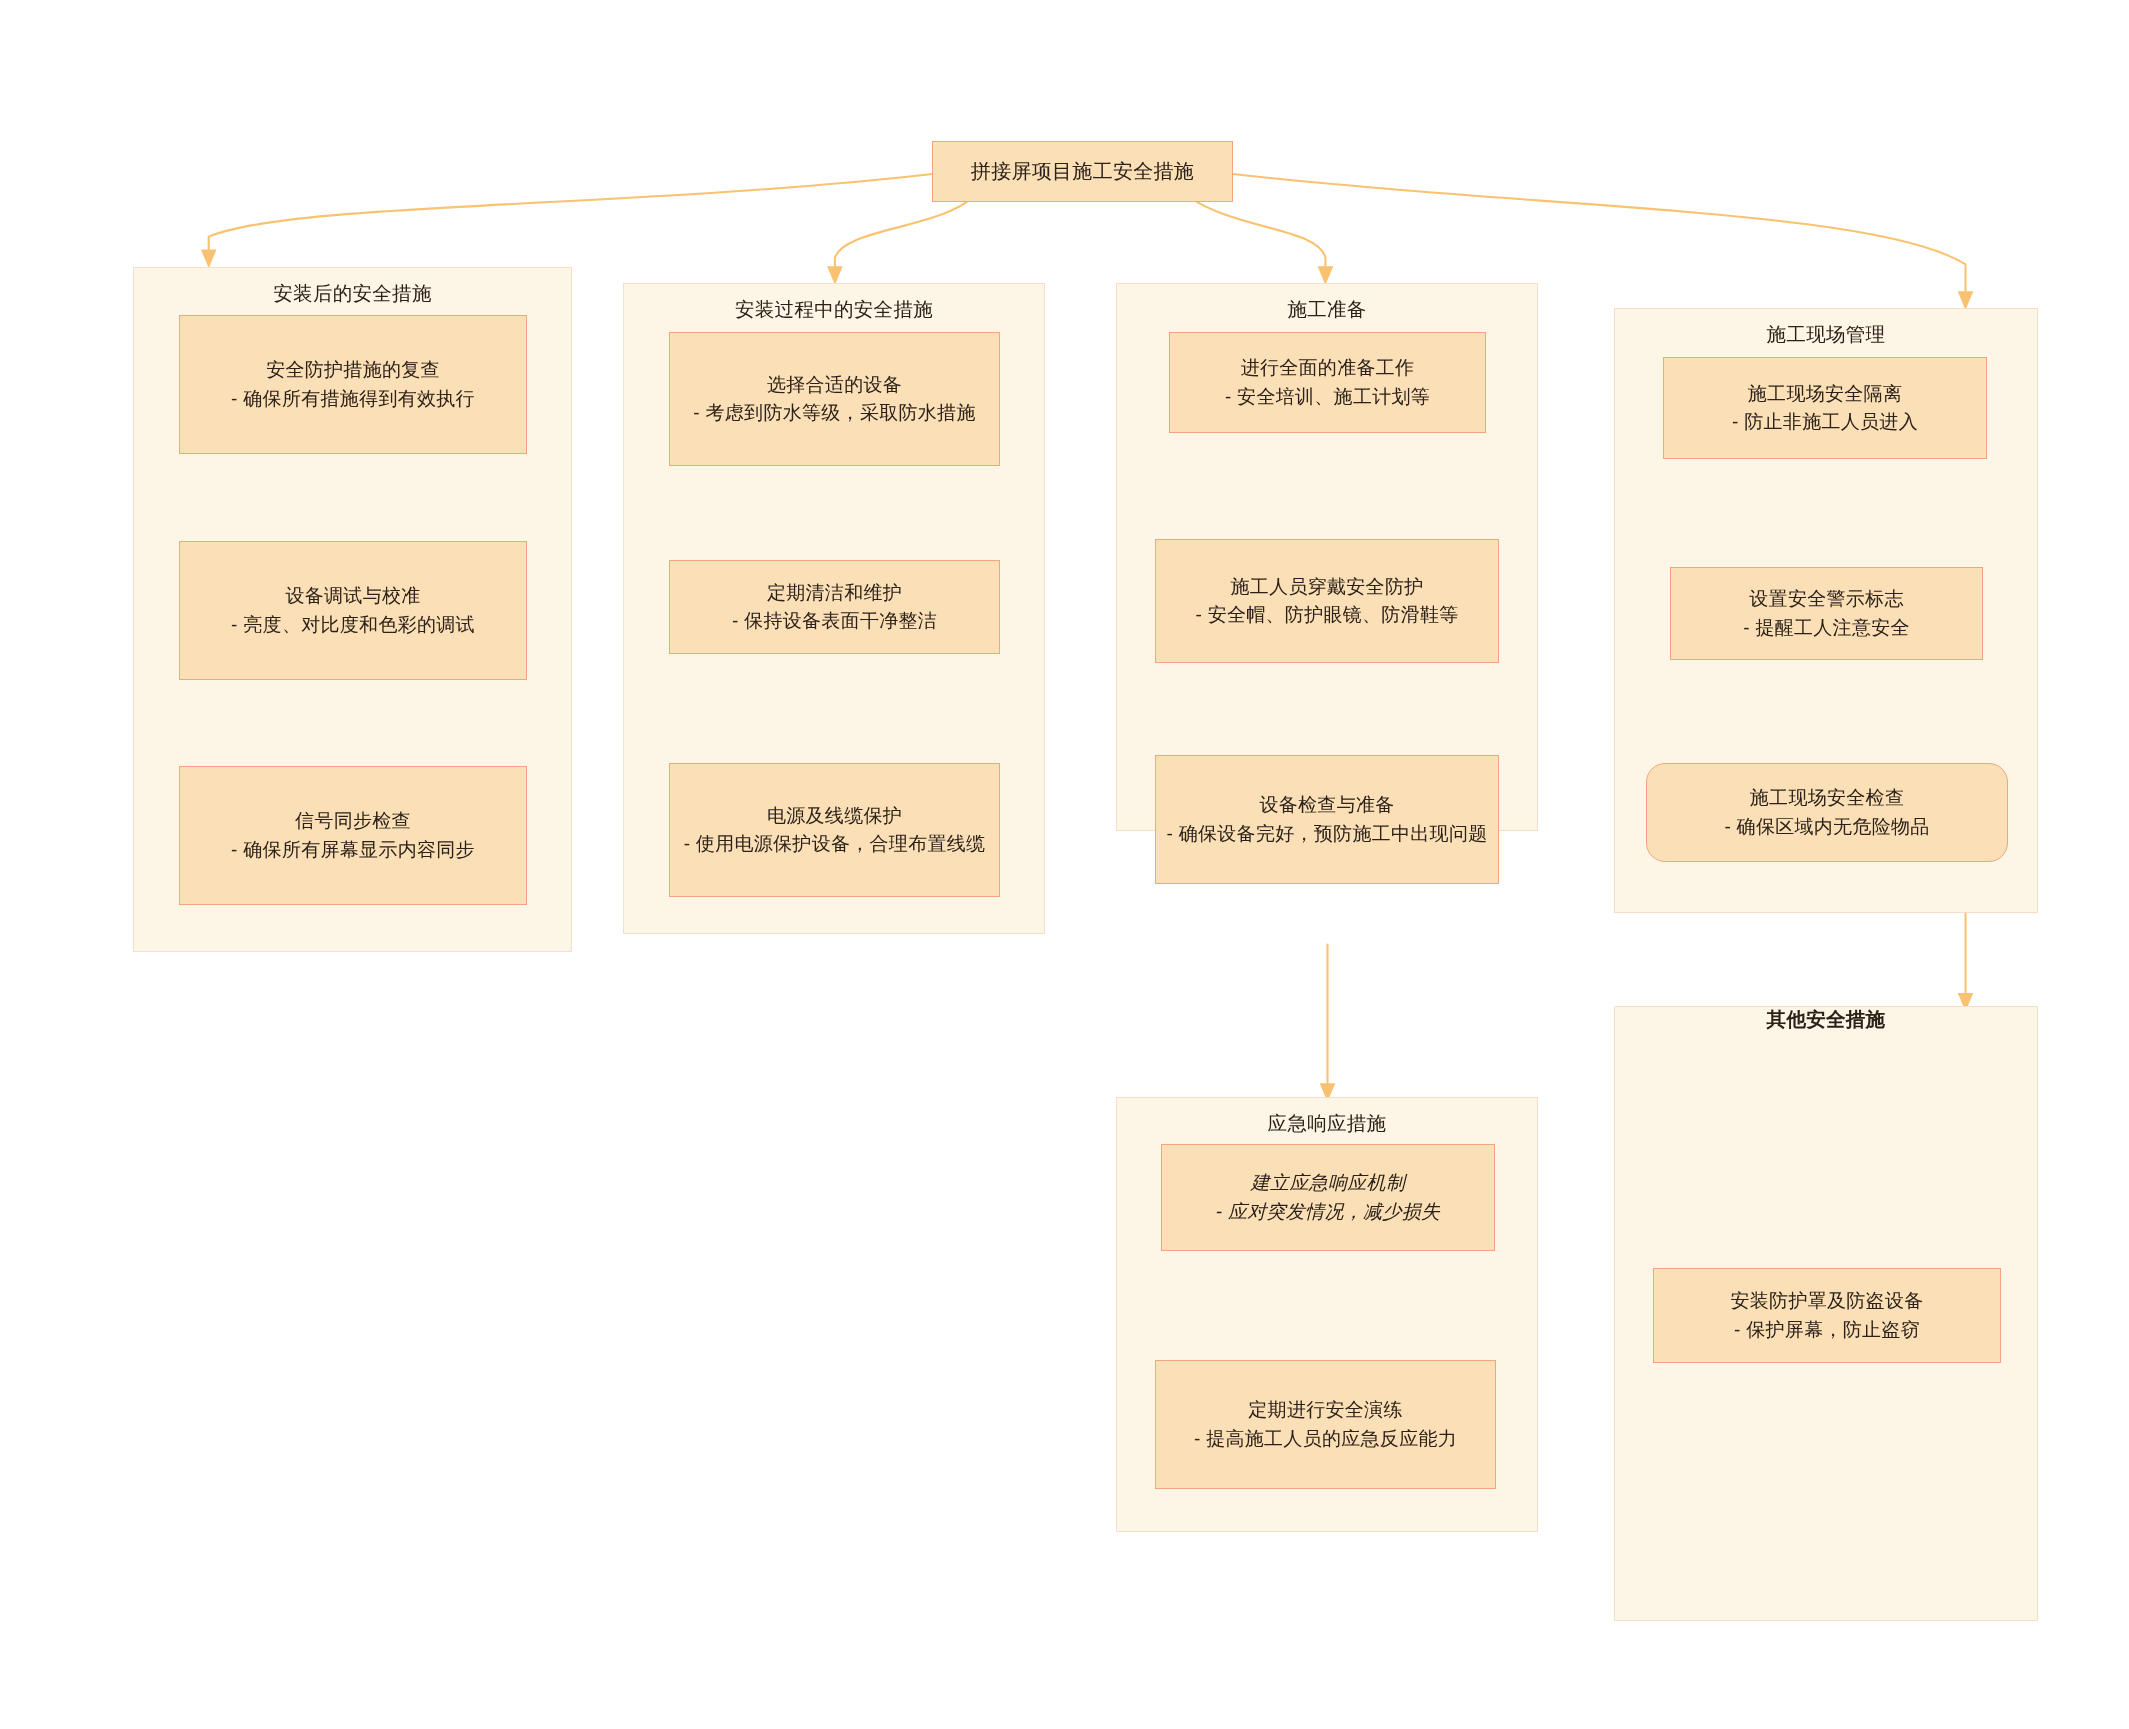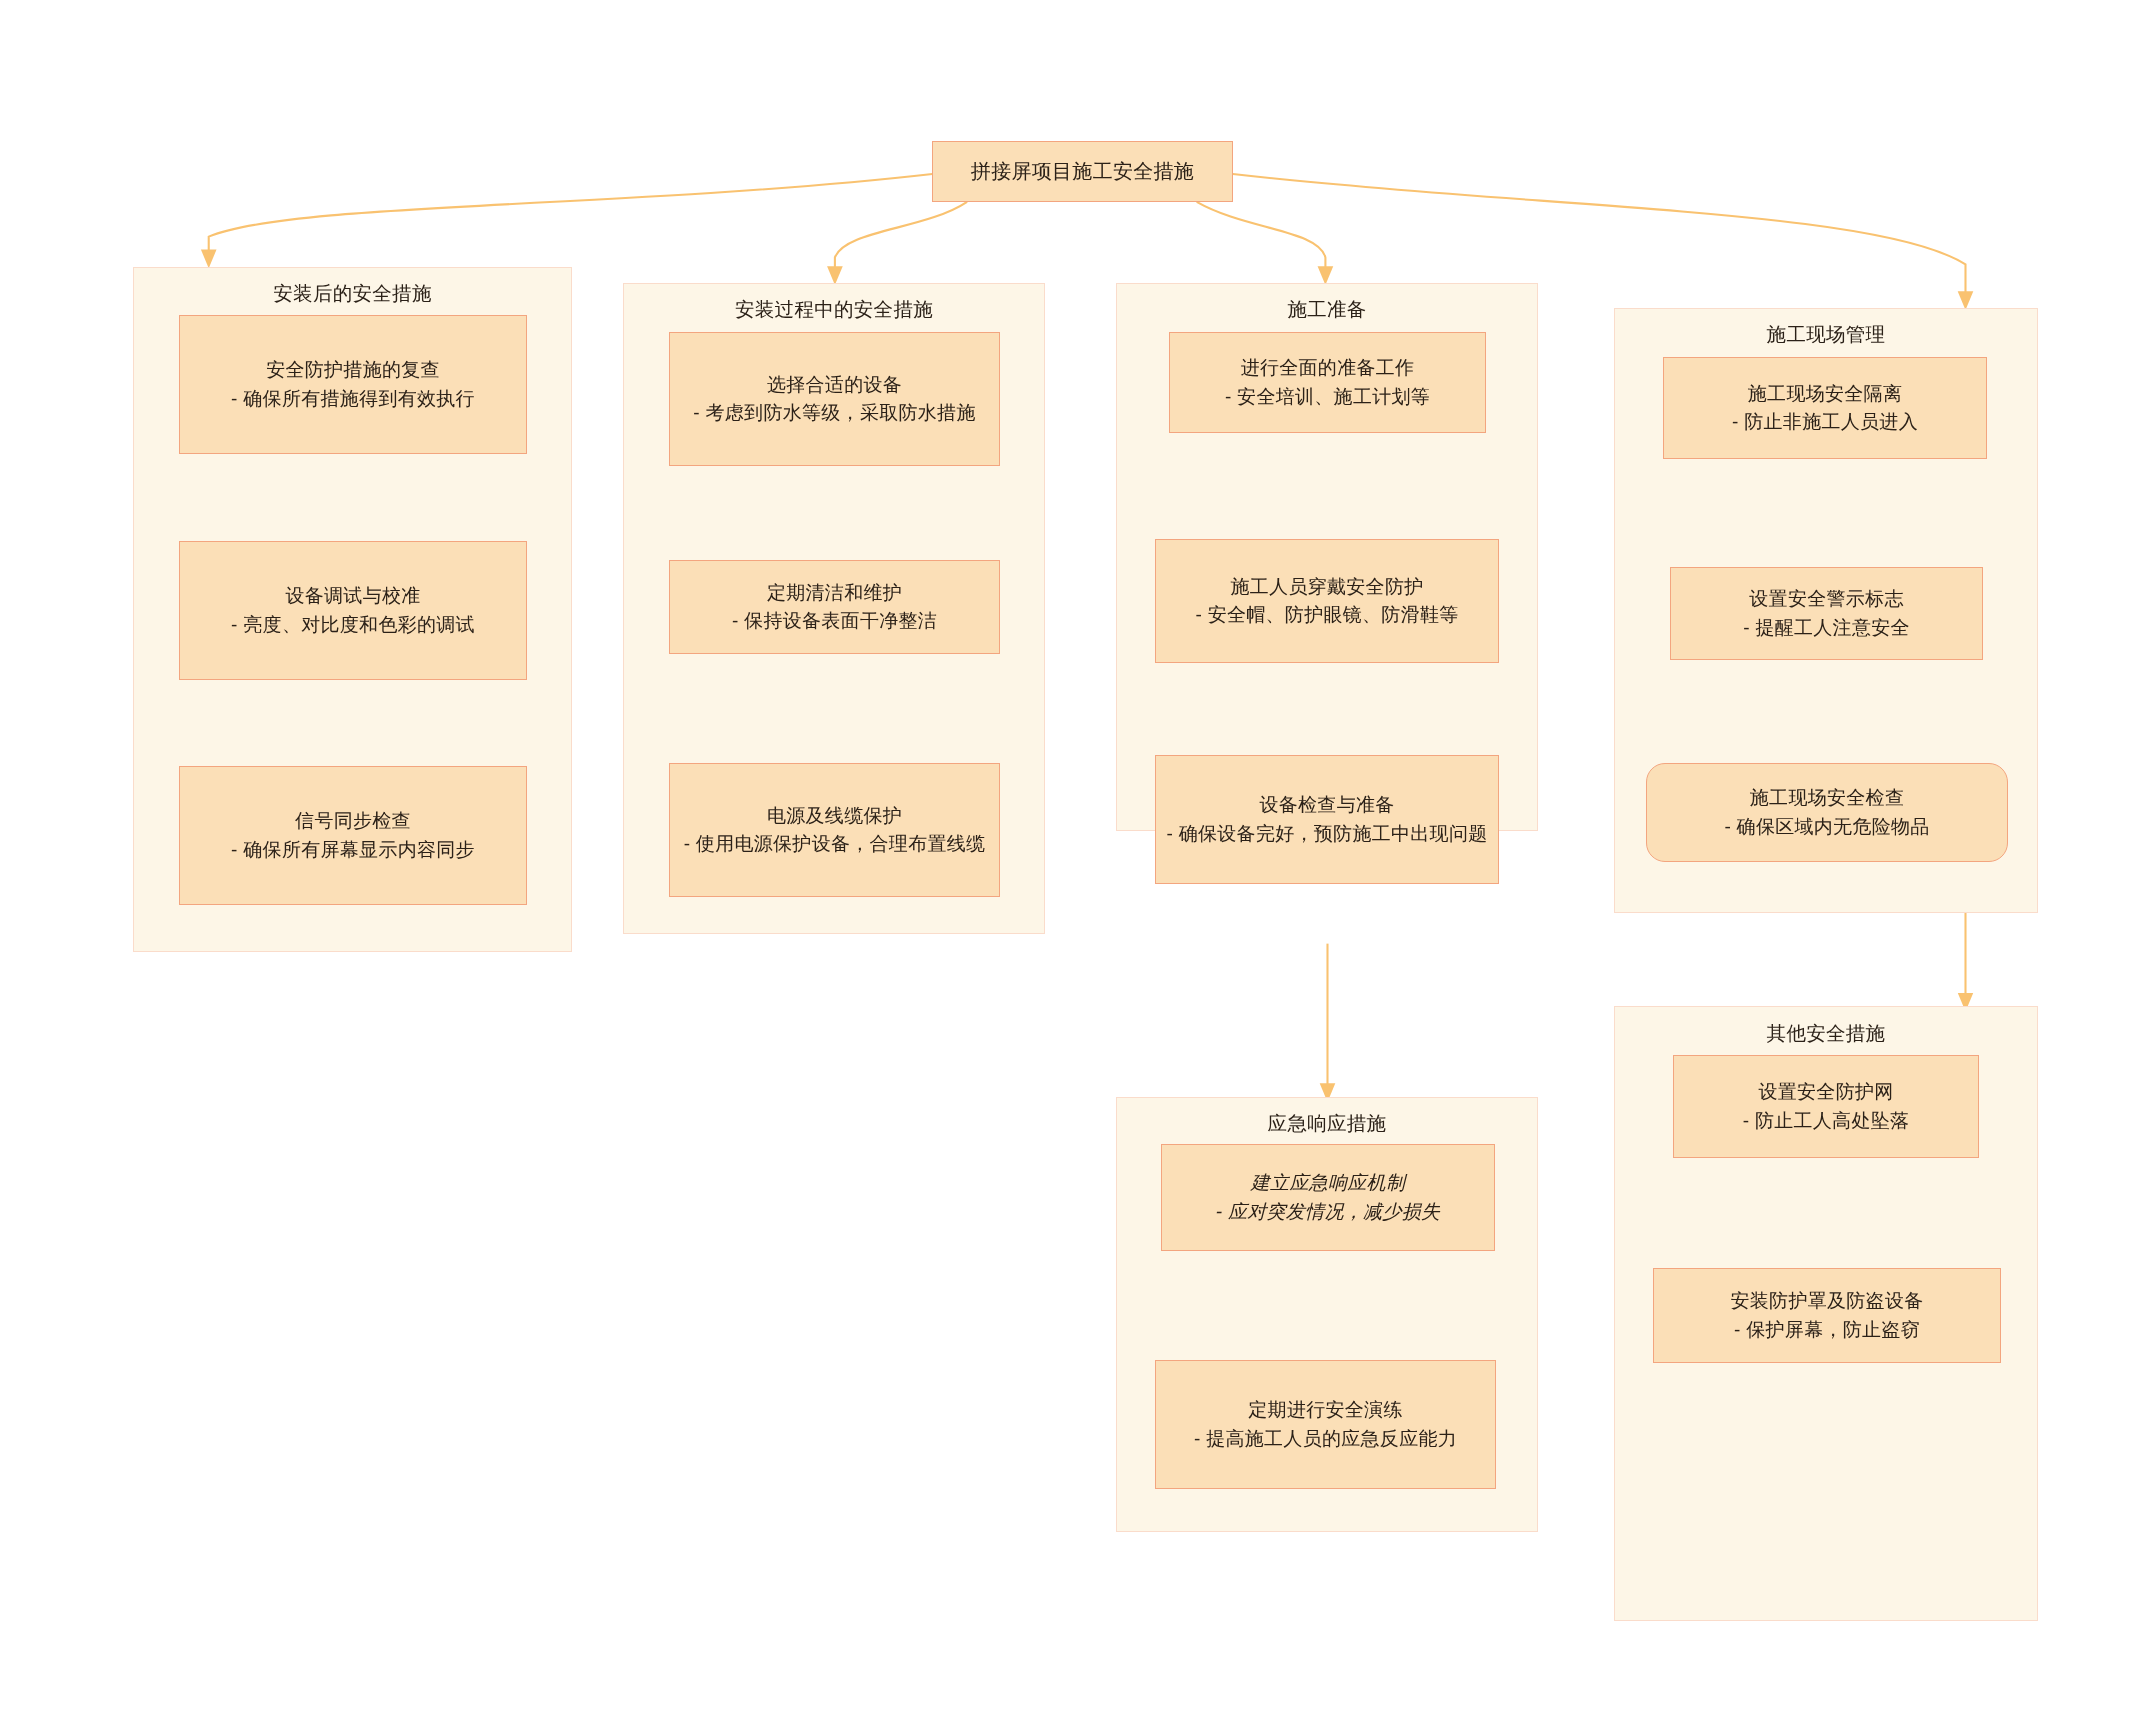--- a/index.html
+++ b/index.html
@@ -203,25 +203,21 @@
   <div class="node" style="left:1161px; top:1144px; width:334px; height:107px;font-style:italic;">
     <div class="node-title">建立应急响应机制</div>
     <div class="node-desc">- 应对突发情况，减少损失</div>
   </div>
   <div class="node" style="left:1155px; top:1360px; width:341px; height:129px;">
     <div class="node-title">定期进行安全演练</div>
     <div class="node-desc">- 提高施工人员的应急反应能力</div>
   </div>
 
   <div class="group" style="left:1614px; top:1006px; width:424px; height:615px;">
-    <div class="group-title" style="top:14px;">其他安全措施</div>
-  </div>
-  <div class="node" style="left:1673px; top:1055px; width:306px; height:103px;">
-    <div class="node-title">设置安全防护网</div>
-    <div class="node-desc">- 防止工人高处坠落</div>
+    <div class="group-title" style="top:0;font-weight:bold;">其他安全措施</div>
   </div>
   <div class="node" style="left:1653px; top:1268px; width:348px; height:95px;">
     <div class="node-title">安装防护罩及防盗设备</div>
     <div class="node-desc">- 保护屏幕，防止盗窃</div>
   </div>
 
 </div>
 
 
 </body></html>

